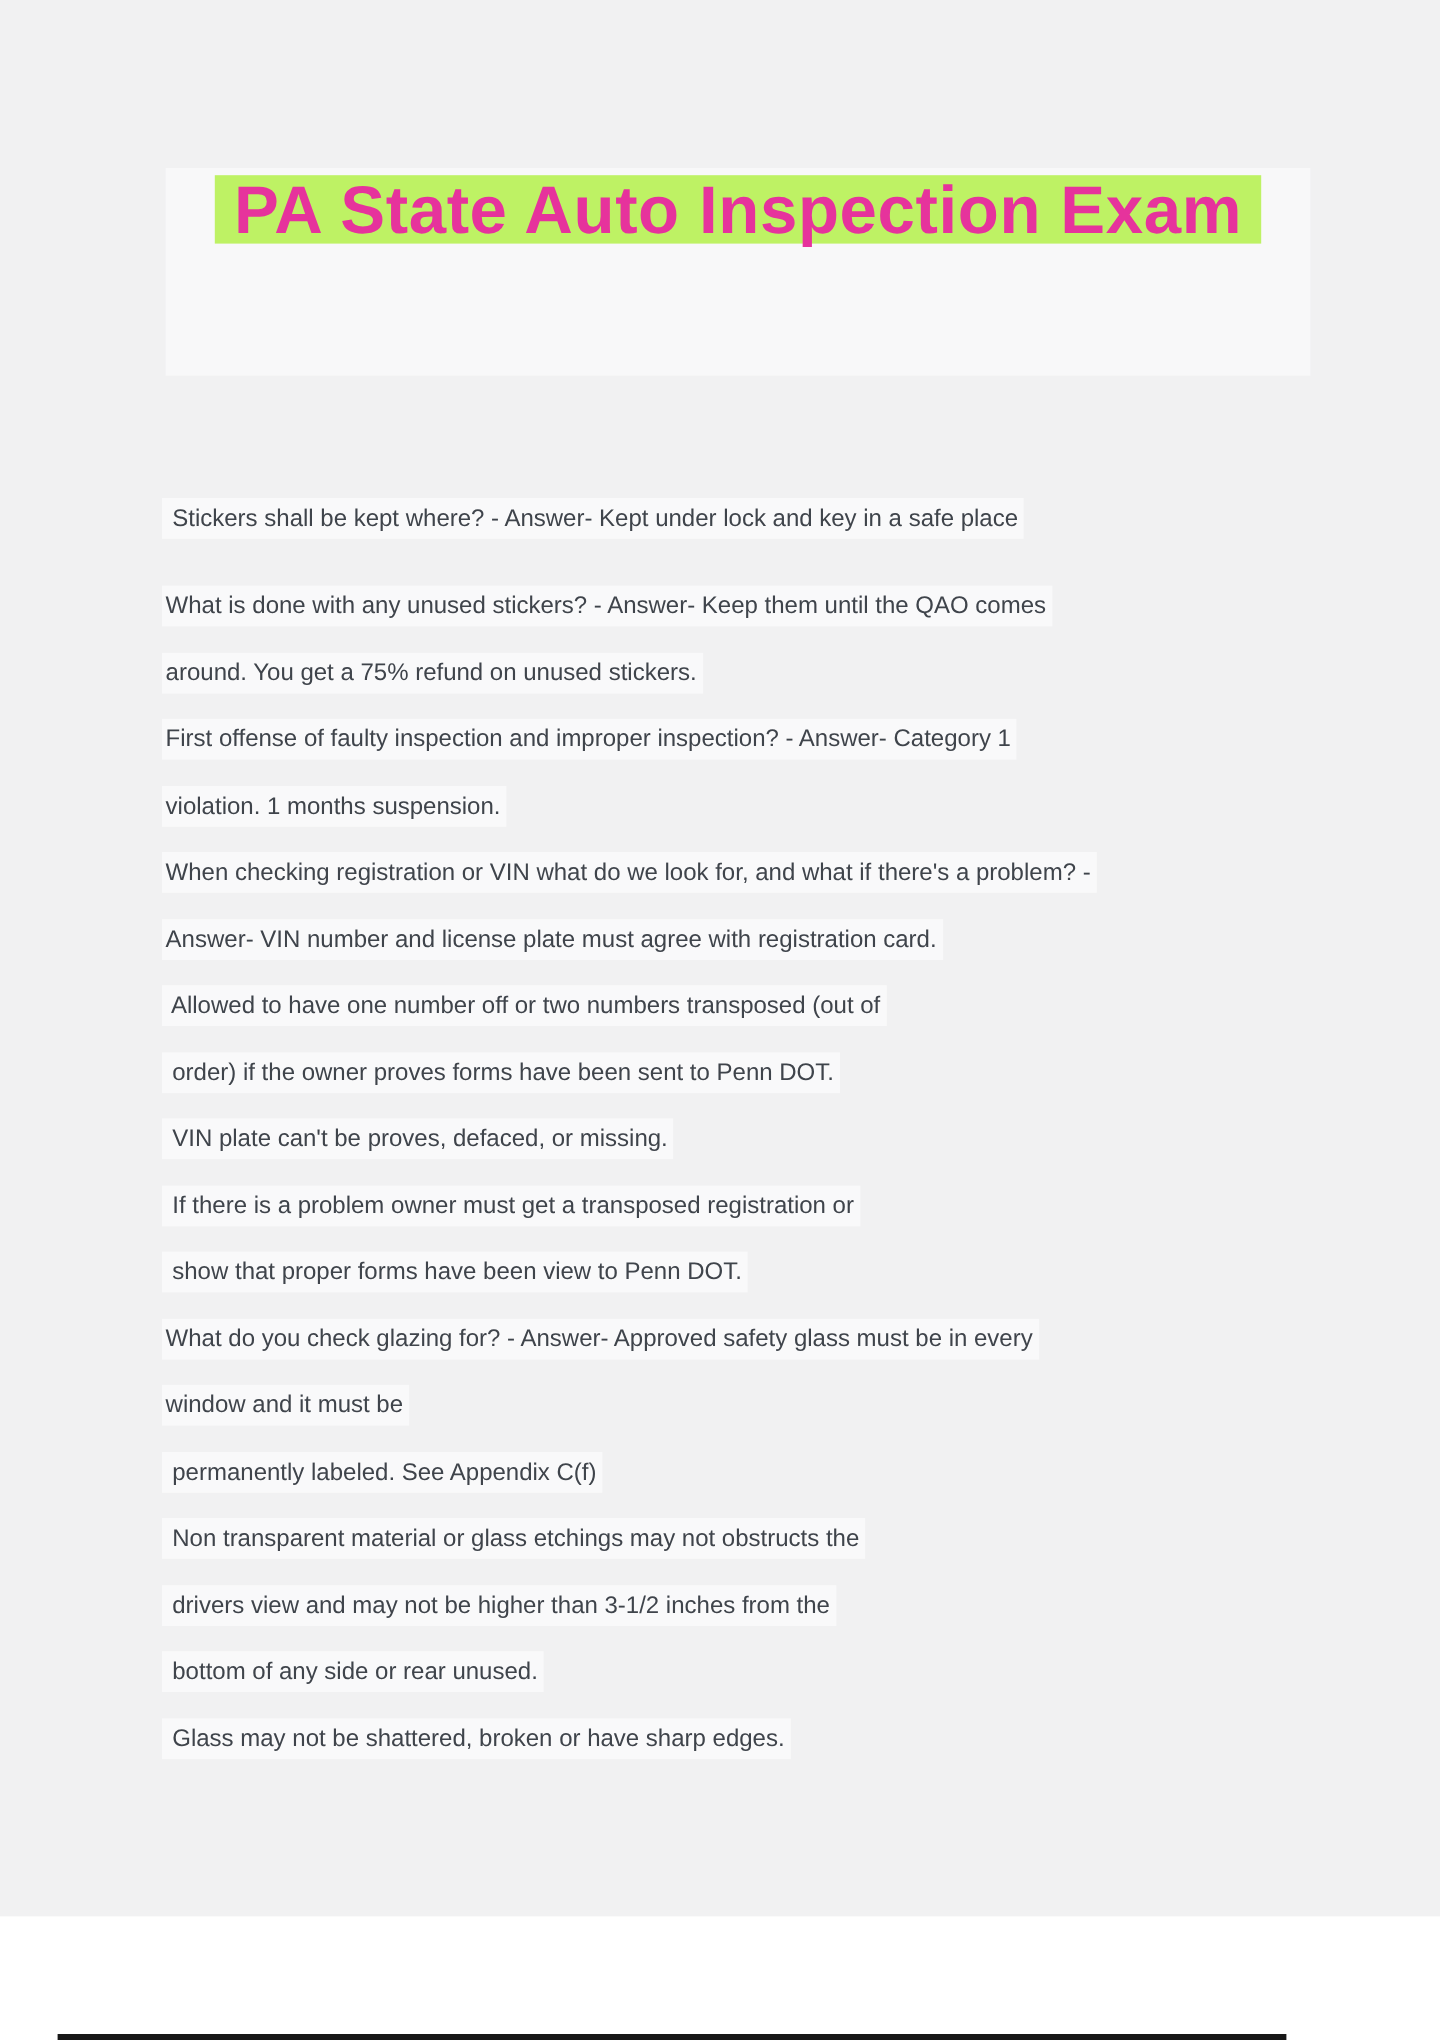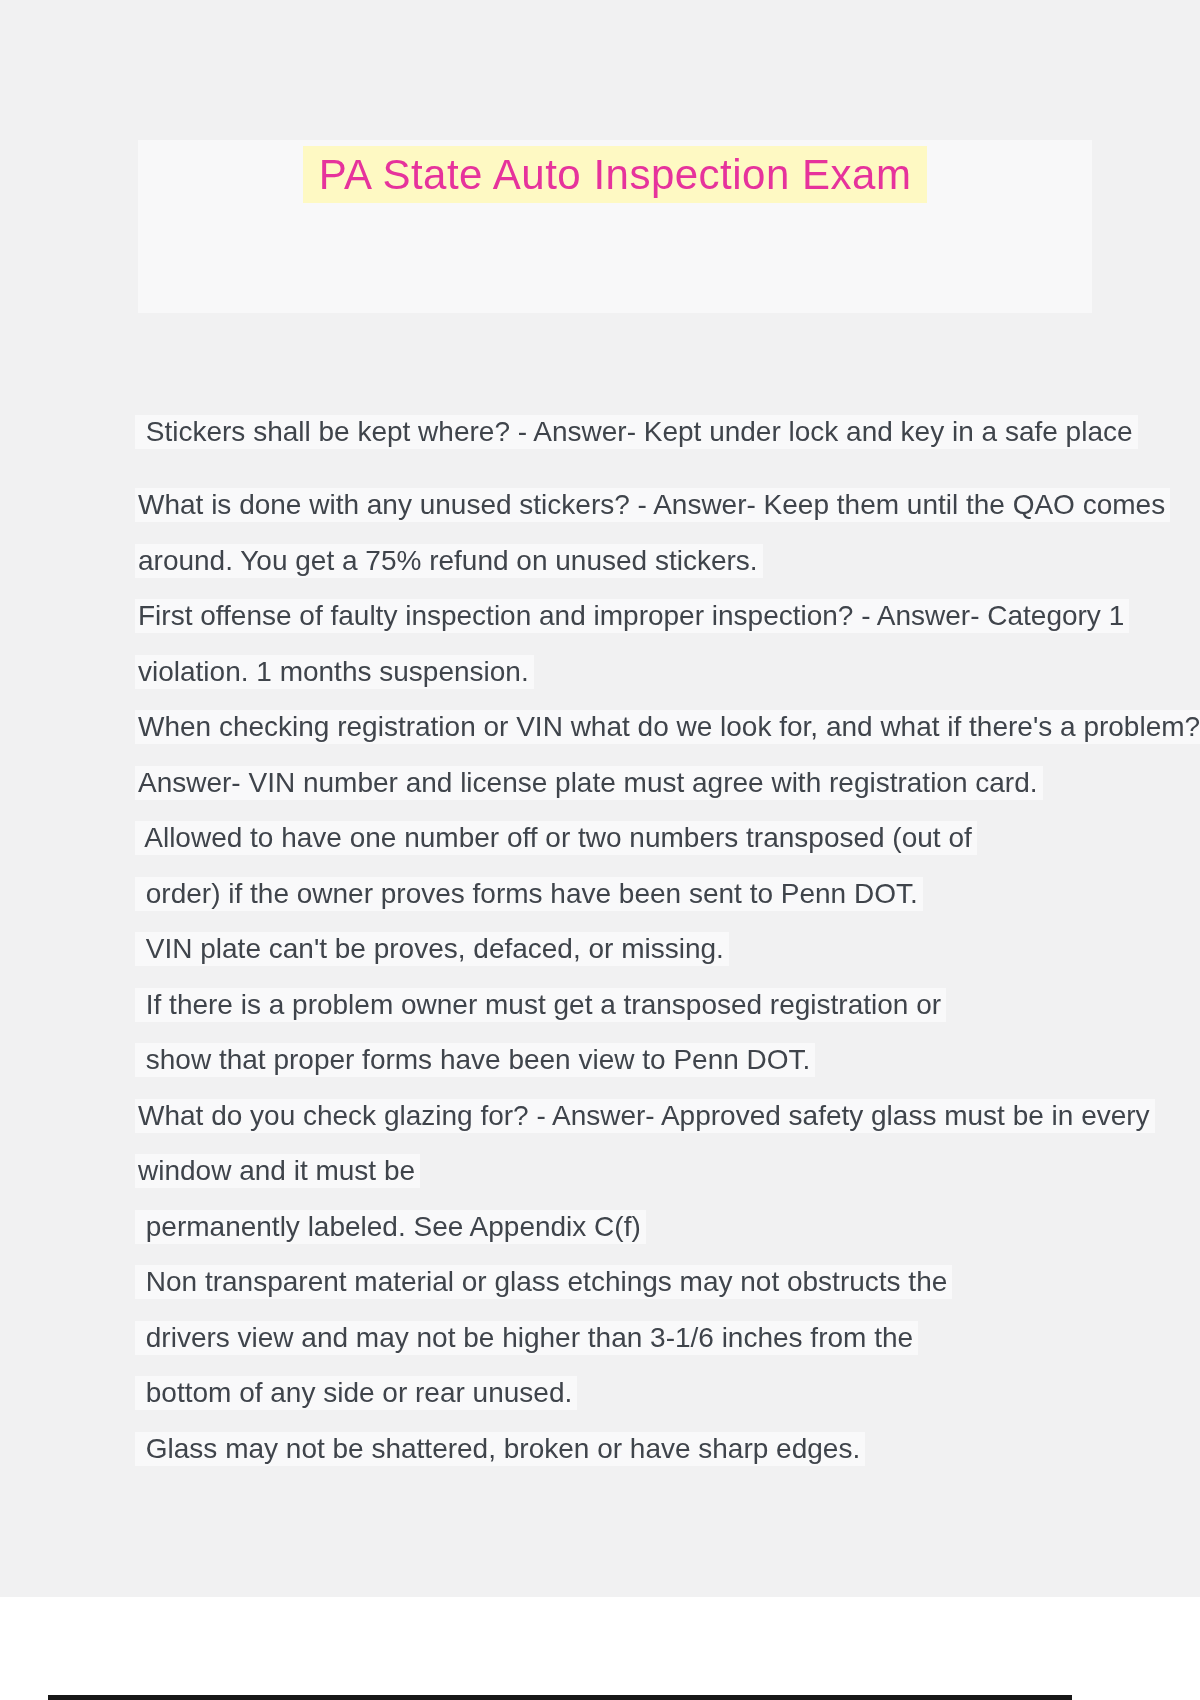--- a/index.html
+++ b/index.html
@@ -25,24 +25,24 @@
     background: #f8f8f9;
     display: flex;
     flex-direction: column;
     align-items: center;
     padding-top: 6px;
     row-gap: 24px;
     box-sizing: border-box;
   }
   .title-line {
     display: inline-block;
-    background: #fef9c3;
+    background: #bef264;
     color: #e6339c;
-    font-size: 42px;
-    font-weight: normal;
+    font-size: 56px;
+    font-weight: bold;
     line-height: 57px;
     padding: 0 16px;
     white-space: pre;
     letter-spacing: 0.5px;
   }
 
   
   .body-text {
     position: absolute;
     left: 135px;
@@ -53,21 +53,21 @@
     height: 55.5px;
     display: flex;
     align-items: center;
   }
   .text-line.para-gap {
     margin-top: 18px;
   }
   .text-line span {
     background: rgba(255, 255, 255, 0.6);
     color: #3f444b;
-    font-size: 28px;
+    font-size: 20px;
     line-height: 34px;
     padding: 0 5px 0 3px;
     white-space: pre;
   }
 
   
   .bottom-band {
     position: absolute;
     left: 0;
     top: 1597px;
@@ -119,21 +119,21 @@
     <span> show that proper forms have been view to Penn DOT.</span>
   </div><div class="text-line">
     <span>What do you check glazing for? - Answer- Approved safety glass must be in every</span>
   </div><div class="text-line">
     <span>window and it must be</span>
   </div><div class="text-line">
     <span> permanently labeled. See Appendix C(f)</span>
   </div><div class="text-line">
     <span> Non transparent material or glass etchings may not obstructs the</span>
   </div><div class="text-line">
-    <span> drivers view and may not be higher than 3-1/6 inches from the</span>
+    <span> drivers view and may not be higher than 3-1/2 inches from the</span>
   </div><div class="text-line">
     <span> bottom of any side or rear unused.</span>
   </div><div class="text-line">
     <span> Glass may not be shattered, broken or have sharp edges.</span>
   </div></div>
 
 <div class="bottom-band"></div>
 <div class="bottom-rule"></div>
 
 </body></html>

